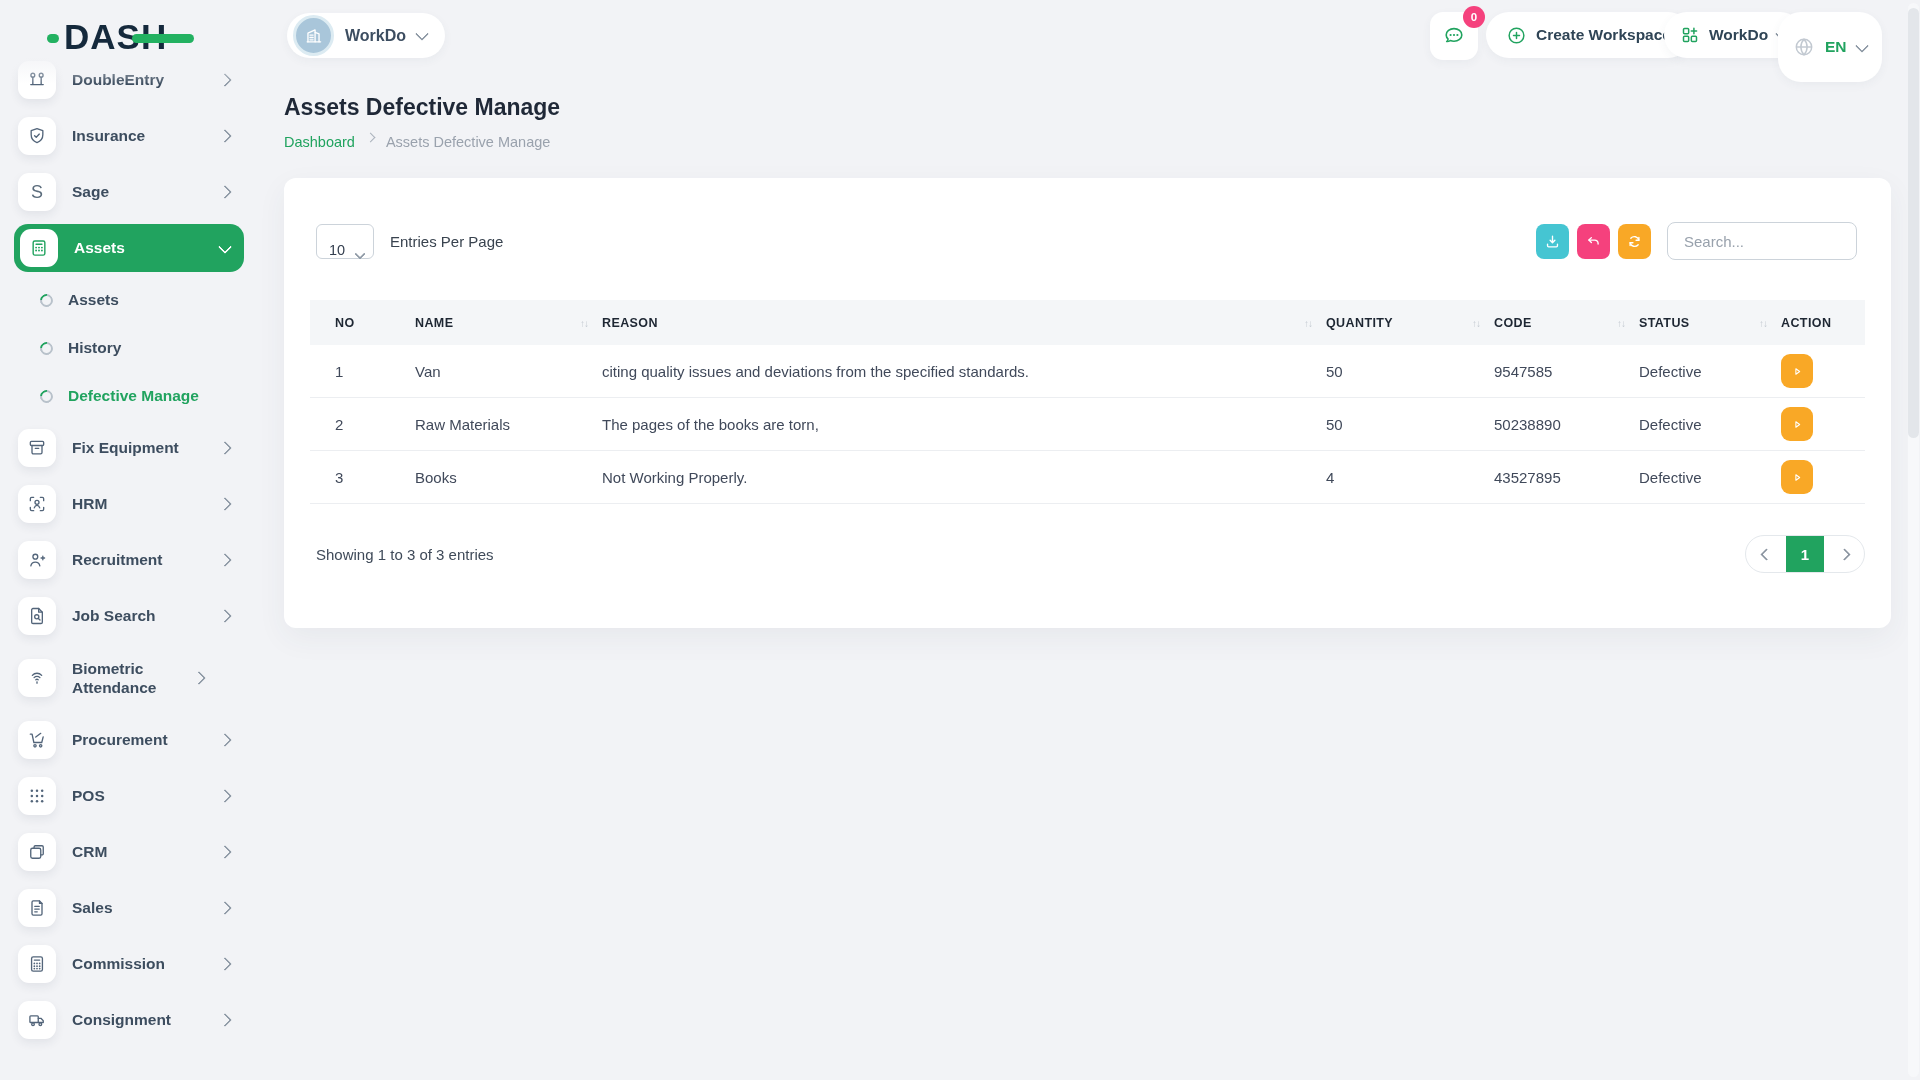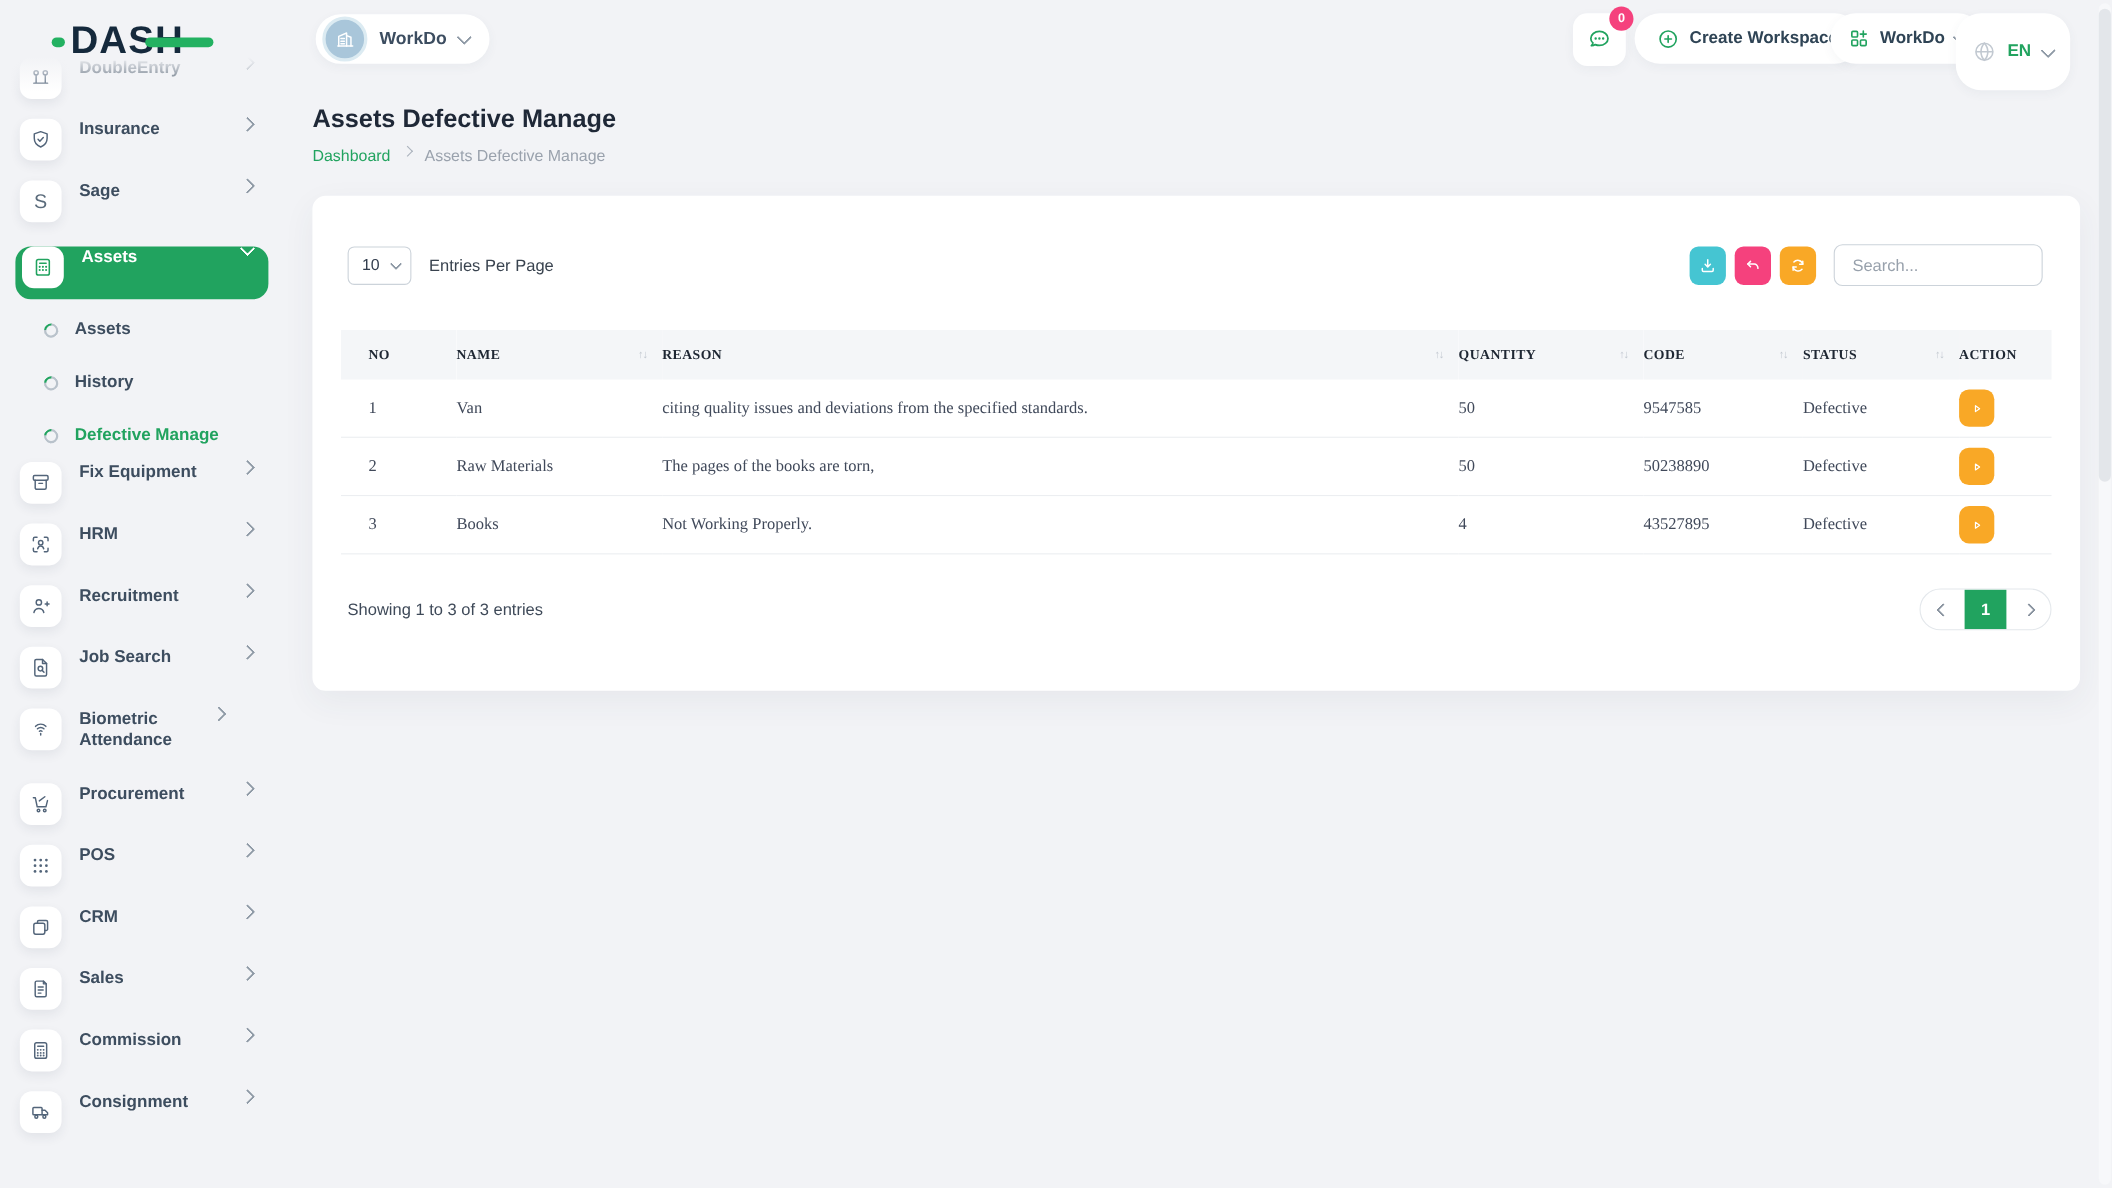--- a/index.html
+++ b/index.html
@@ -30,21 +30,21 @@
   .lang-label{font-size:15.5px;color:#21a35f;font-weight:700;}
 
   .chev{width:8px;height:8px;border-right:2px solid #8f9aa6;border-bottom:2px solid #8f9aa6;border-radius:1px;}
   .chev-d{transform:rotate(45deg);margin-top:-3px;}
   .chev-r{transform:rotate(-45deg);}
   .chev-l{transform:rotate(135deg);}
   .chev-white{border-color:#ffffff;}
 
   
   .sidebar{left:14px;top:52px;width:230px;z-index:4;}
-  .s-item{display:flex;align-items:flex-start;height:56px;padding:0 6px 0 4px;cursor:pointer;}
+  .s-item{display:flex;align-items:center;height:56px;padding:0 6px 0 4px;cursor:pointer;}
   .s-item .tile{width:38px;height:38px;border-radius:11px;background:#fff;box-shadow:0 4px 10px rgba(40,55,80,.08);
     display:flex;align-items:center;justify-content:center;color:#53657a;flex:none;}
   .s-label{margin-left:16px;font-size:15.5px;font-weight:600;color:#3d4d5f;flex:1;line-height:1.25;}
   .s-item .chev{flex:none;margin-right:8px;}
   .s-item.active{background:#21a35f;border-radius:14px;height:48px;margin:4px 0;padding-left:6px;}
   .s-item.active .tile{color:#21a35f;box-shadow:none;}
   .s-item.active .s-label{color:#fff;}
   .sub-item{display:flex;align-items:center;height:48px;padding-left:26px;cursor:pointer;}
   .bullet{width:9px;height:9px;border:2.4px solid #b9c2cb;border-top-color:#21a35f;border-radius:50%;
     transform:rotate(-40deg);flex:none;}
@@ -60,37 +60,37 @@
   .breadcrumb{left:284px;top:134px;display:flex;align-items:flex-start;gap:12px;font-size:14.5px;}
   .bc-home{color:#21a35f;cursor:pointer;}
   .bc-sep{width:6px;height:6px;border-right:1.7px solid #aab2bc;border-bottom:1.7px solid #aab2bc;transform:rotate(-45deg);}
   .bc-cur{color:#9aa2ad;}
 
   
   .card{left:284px;top:178px;width:1607px;height:450px;background:#fff;border-radius:12px;
     box-shadow:0 10px 30px rgba(50,60,80,.06);box-sizing:border-box;padding:44px 26px 0 26px;}
   .toolbar{display:flex;align-items:center;height:38px;margin:0 8px 0 6px;}
   .pp-select{width:58px;height:35px;border:1px solid #ccd3da;border-radius:6px;background:#fff;
-    display:flex;align-items:center;padding:0 9px 0 12px;cursor:pointer;box-sizing:border-box;}
+    display:flex;align-items:flex-end;padding:0 9px 0 12px;cursor:pointer;box-sizing:border-box;}
   .pp-value{font-size:14.5px;color:#333e4e;flex:1;}
   .pp-select .chev{width:6px;height:6px;}
   .pp-label{margin-left:16px;font-size:15px;color:#39434f;}
   .tb-spacer{flex:1;}
   .icon-btn{width:33px;height:35px;border-radius:8px;border:none;display:flex;align-items:center;
     justify-content:center;color:#fff;cursor:pointer;margin-left:8px;padding:0;}
   .btn-export{background:#45c5d2;}
   .btn-undo{background:#f5417d;}
   .btn-refresh{background:#f9a826;}
   .search-box{margin-left:16px;width:190px;height:38px;border:1px solid #ccd3da;border-radius:8px;
     box-sizing:border-box;padding:0 12px 0 16px;font-size:15px;color:#39434f;outline:none;background:#fff;
     font-family:"Liberation Sans","DejaVu Sans",sans-serif;}
   .search-box::placeholder{color:#98a1ac;}
 
   
-  table.grid{width:1555px;margin-top:40px;border-collapse:collapse;table-layout:fixed;font-family:Liberation Serif, serif;}
+  table.grid{width:1555px;margin-top:40px;border-collapse:collapse;table-layout:fixed;}
   .grid thead th{background:#f4f6f8;height:45px;text-align:left;font-size:12.5px;font-weight:700;
     color:#1e2733;letter-spacing:.4px;padding:0 22px 0 0;position:relative;cursor:pointer;}
   .grid th .sort{position:absolute;right:14px;top:50%;transform:translateY(-50%);
     font-size:10px;letter-spacing:-1px;color:#c3c9d1;font-weight:400;}
   .grid td{height:52px;border-bottom:1px solid #eceef1;font-size:15px;color:#40495a;padding:0 22px 0 0;}
   .col-pad{padding-left:25px !important;}
   .action-btn{width:32px;height:34px;border:none;border-radius:9px;background:#f9a826;color:#fff;
     display:flex;align-items:center;justify-content:center;cursor:pointer;padding:0;}
 
   

